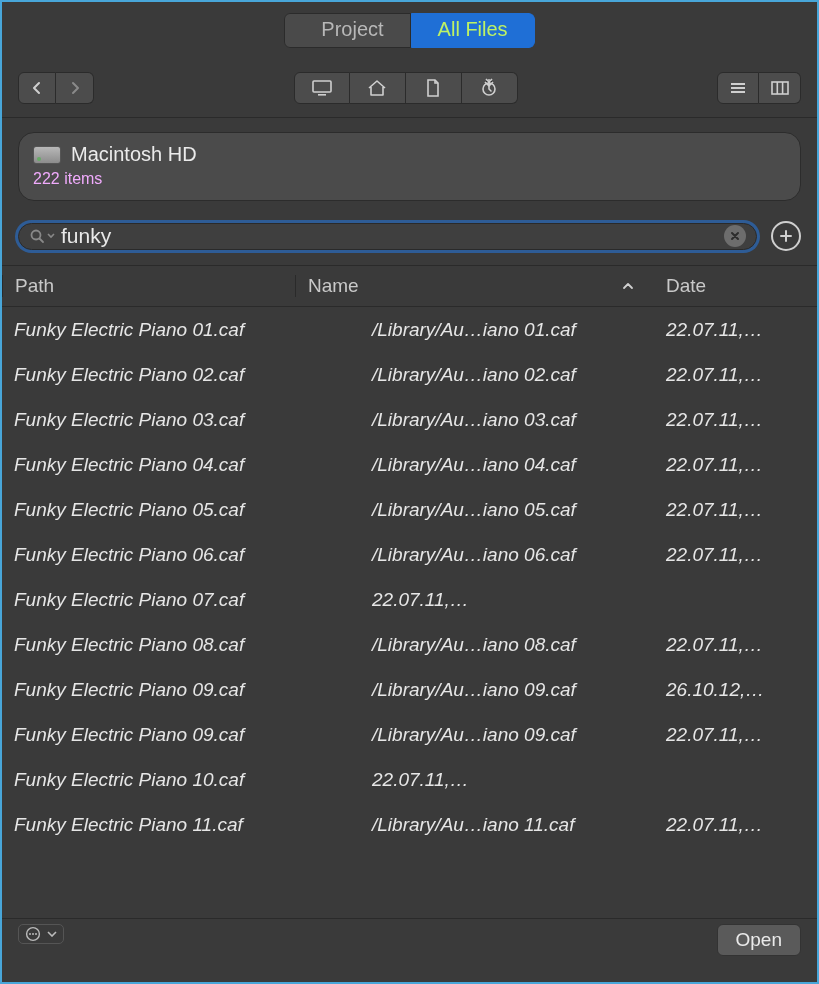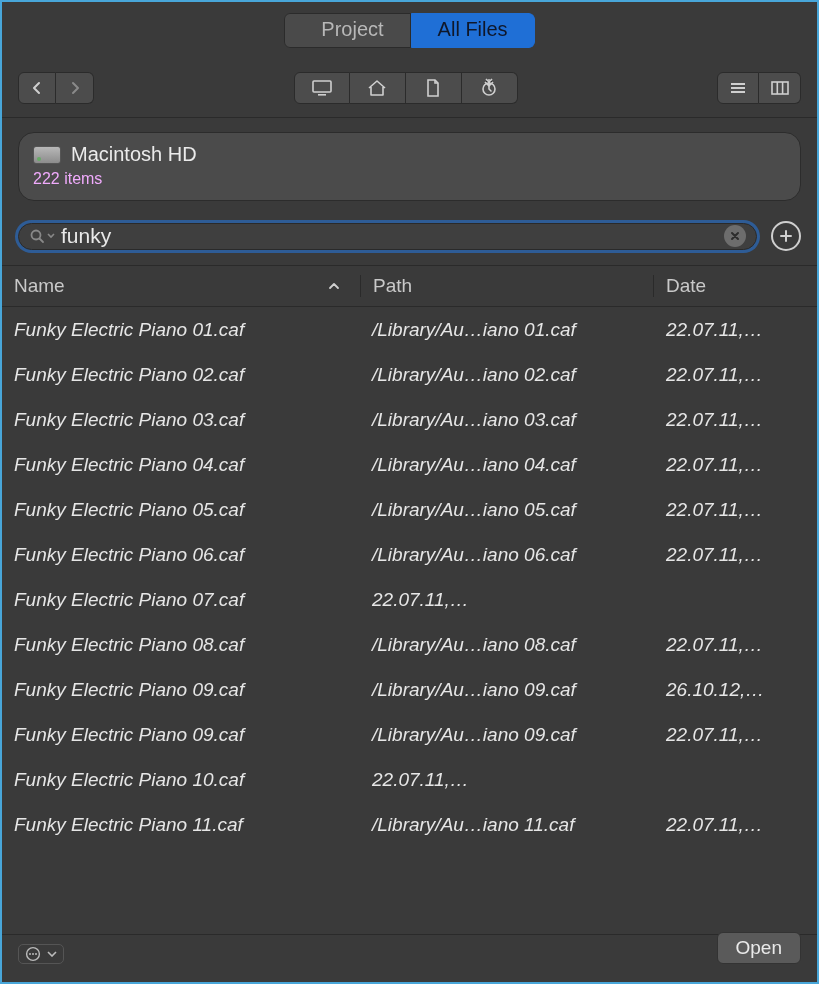--- a/index.html
+++ b/index.html
@@ -30,21 +30,21 @@
     padding: 4px 26px 6px;
     font-size: 20px;
     color: #b8b8b8;
     background: #4a4a4a;
     border: 1px solid #2b2b2b;
     cursor: pointer;
     user-select: none;
   }
   .seg-btn.active {
     background: #1f6fd6;
-    color: #0f172a;
+    color: #bef264;
     border-color: #1f6fd6;
   }
   .seg-btn:first-child { border-radius: 6px 0 0 6px; padding-left: 36px; }
   .seg-btn:last-child  { border-radius: 0 6px 6px 0; }
 
   
   .toolbar {
     display: flex;
     align-items: center;
     height: 60px;
@@ -186,25 +186,25 @@
   }
   .td { padding: 0 12px; overflow:hidden; white-space:nowrap; text-overflow:ellipsis; }
   .td-name { width: 358px; }
   .td-path { width: 294px; }
   .td-date { flex:1; }
 
   
   .footer {
     position:absolute;
     bottom:0;left:0;right:0;
-    height: 48px;
+    height: 64px;
     background: #3a3a3a;
     display:flex;
-    align-items:flex-end;
-    padding: 18px 16px;
+    align-items:flex-start;
+    padding: 5px 16px;
     border-top:1px solid #2a2a2a;
   }
   .action-menu {
     display:flex; align-items:center; gap:6px;
     color:#bbb; cursor:pointer;
     border:1px solid #555;
     border-radius:5px;
     padding:1px 6px;
   }
   .open-btn {
@@ -325,30 +325,30 @@
   </div>
   <div class="add-btn">
     <svg width="14" height="14" viewBox="0 0 14 14">
       <path d="M7 2 V12 M2 7 H12" stroke="#cfcfcf" stroke-width="2" stroke-linecap="round"></path>
     </svg>
   </div>
 </div>
 
 <div class="table">
   <div class="thead">
+    <div class="th th-path">
+      <span>Path</span>
+    </div>
     <div class="th th-name">
       <span>Name</span>
       <span class="sort-arrow">
         <svg width="12" height="8" viewBox="0 0 12 8">
             <path d="M2 6 L6 2 L10 6" stroke="#cfcfcf" stroke-width="1.8" fill="none" stroke-linecap="round" stroke-linejoin="round"></path>
           </svg>
       </span>
-    </div>
-    <div class="th th-path">
-      <span>Path</span>
     </div>
     <div class="th th-date">
       <span>Date</span>
     </div>
   </div>
   <div class="tbody" id="tbody">
       <div class="tr">
         <div class="td td-name">Funky Electric Piano 01.caf</div>
         <div class="td td-path">/Library/Au…iano 01.caf</div>
         <div class="td td-date">22.07.11,…</div>

